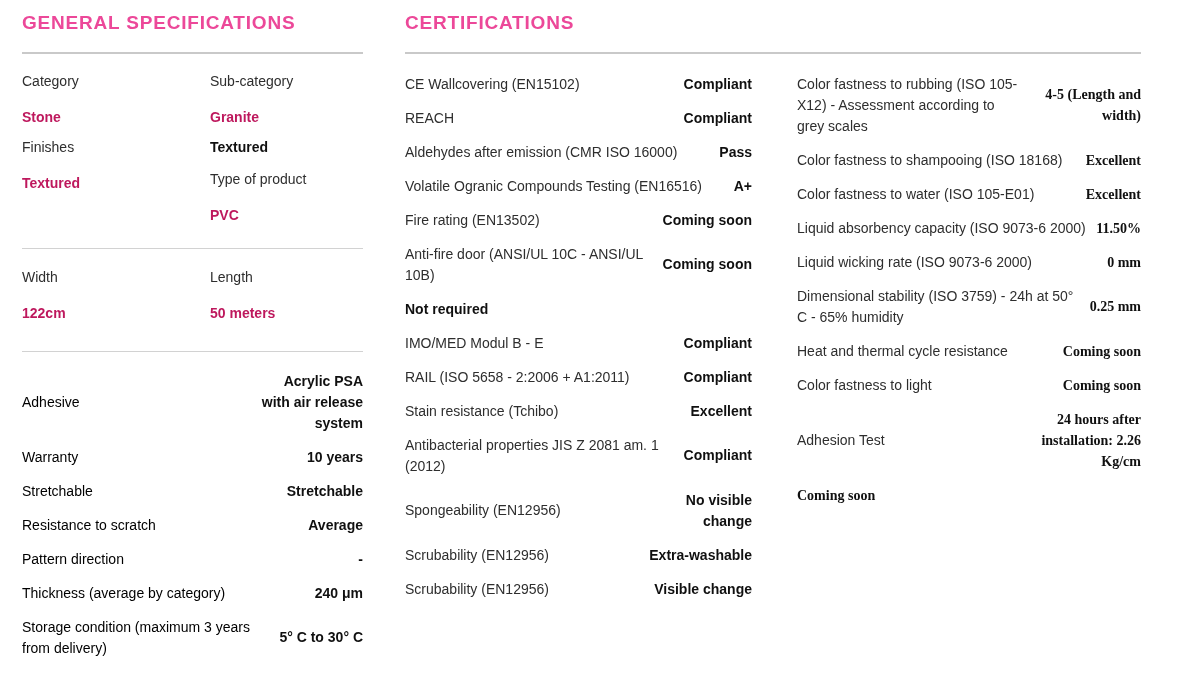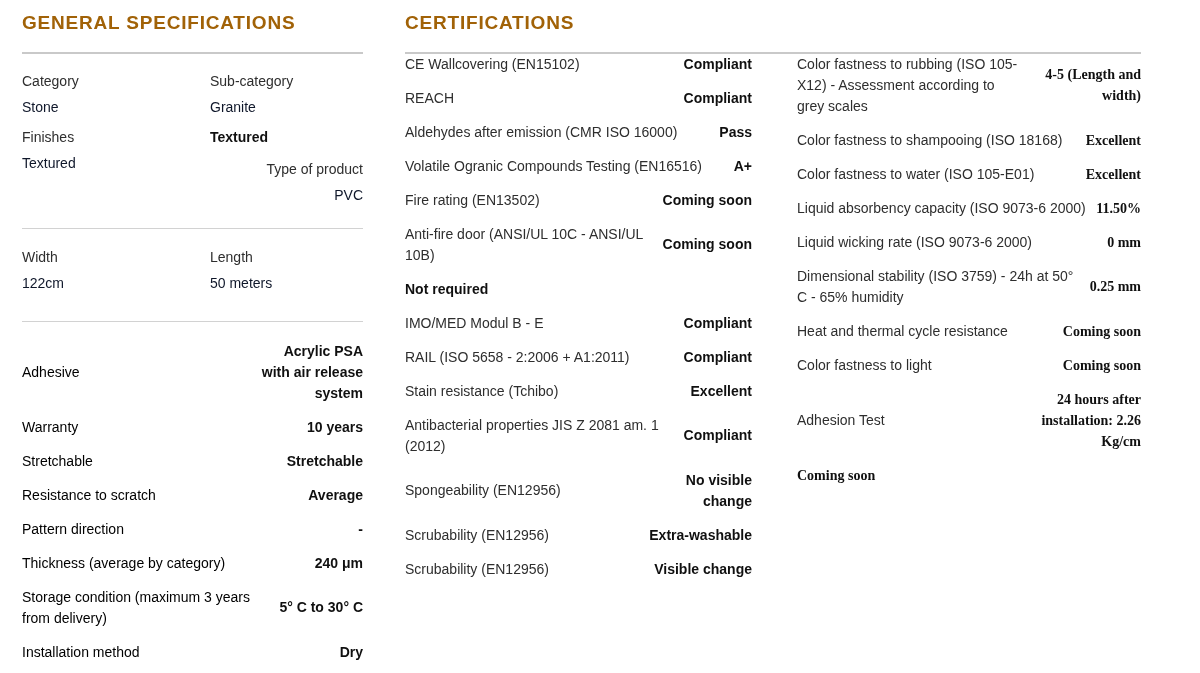--- a/index.html
+++ b/index.html
@@ -6,54 +6,54 @@
   html,body { width:1200px; height:673px; background:#ffffff; overflow:hidden; }
   body {
     font-family:"Liberation Sans","DejaVu Sans",sans-serif;
     font-size:14px; line-height:1.5; color:#2b2b2b;
     -webkit-font-smoothing:antialiased;
   }
   .page { display:flex; padding-top:9px; }
 
   h2.section-title {
     font-size:19px; font-weight:800; letter-spacing:0.8px;
-    color:#a16207; text-transform:uppercase; margin-bottom:14px;
+    color:#ec4899; text-transform:uppercase; margin-bottom:14px;
     white-space:nowrap;
   }
   .rule { border:none; border-top:2px solid #c9c9c9; height:0; }
   .rule.thin { border-top:1px solid #d2d2d2; }
 
   
   .gen-col { width:341px; margin-left:22px; flex:none; }
   .pair-grid {
     display:grid; grid-template-columns:188px 1fr;
     column-gap:0; row-gap:9px; margin-top:17px;
   }
   .pair .lbl { color:#2e2e2e; }
-  .pair .val { font-weight:normal; color:#0f172a; margin-top:5px; }
+  .pair .val { font-weight:bold; color:#be185d; margin-top:15px; }
   .val-solo { font-weight:bold; color:#101010; }
-  .stacked > * + * { margin-top:11px;text-align:right; }
+  .stacked > * + * { margin-top:11px; }
   .gen-col .rule.mid1 { margin-top:22px; }
   .pair-grid.dims { margin-top:18px; }
   .gen-col .rule.mid2 { margin-top:27px; }
 
   .kv-list { margin-top:19px; }
   .kv-row {
     display:flex; align-items:center; justify-content:space-between;
     gap:10px; margin-bottom:13px;
   }
   .kv-row .kv-label { flex:1 1 auto; color:#000000; }
   .kv-row .kv-value {
     flex:0 0 auto; max-width:112px; text-align:right;
     font-weight:bold; color:#101010;
   }
 
   
   .cert-section { width:736px; margin-left:42px; flex:none; }
-  .cert-cols { display:flex; }
+  .cert-cols { display:flex; margin-top:20px; }
   .cert-col-1 { width:347px; flex:none; }
   .cert-col-2 { width:344px; flex:none; margin-left:45px; }
   .cert-row {
     display:flex; align-items:center; justify-content:space-between;
     gap:10px; margin-bottom:13px;
   }
   .cert-row .cert-label { flex:1 1 auto; color:#2e2e2e; }
   .cert-row .cert-value {
     flex:0 0 auto; text-align:right; font-weight:bold; color:#101010;
   }

